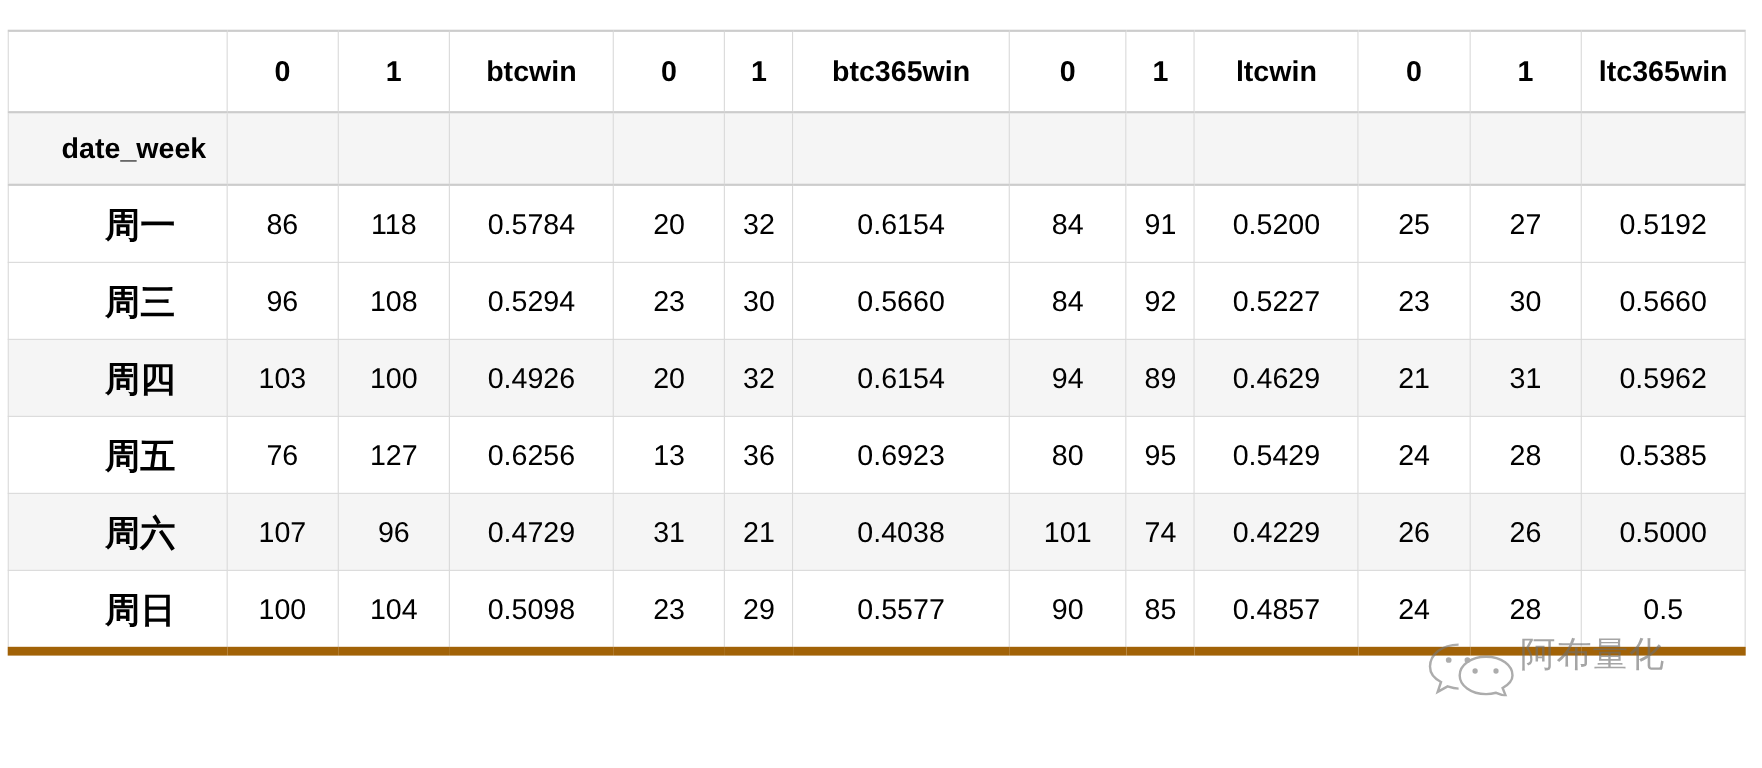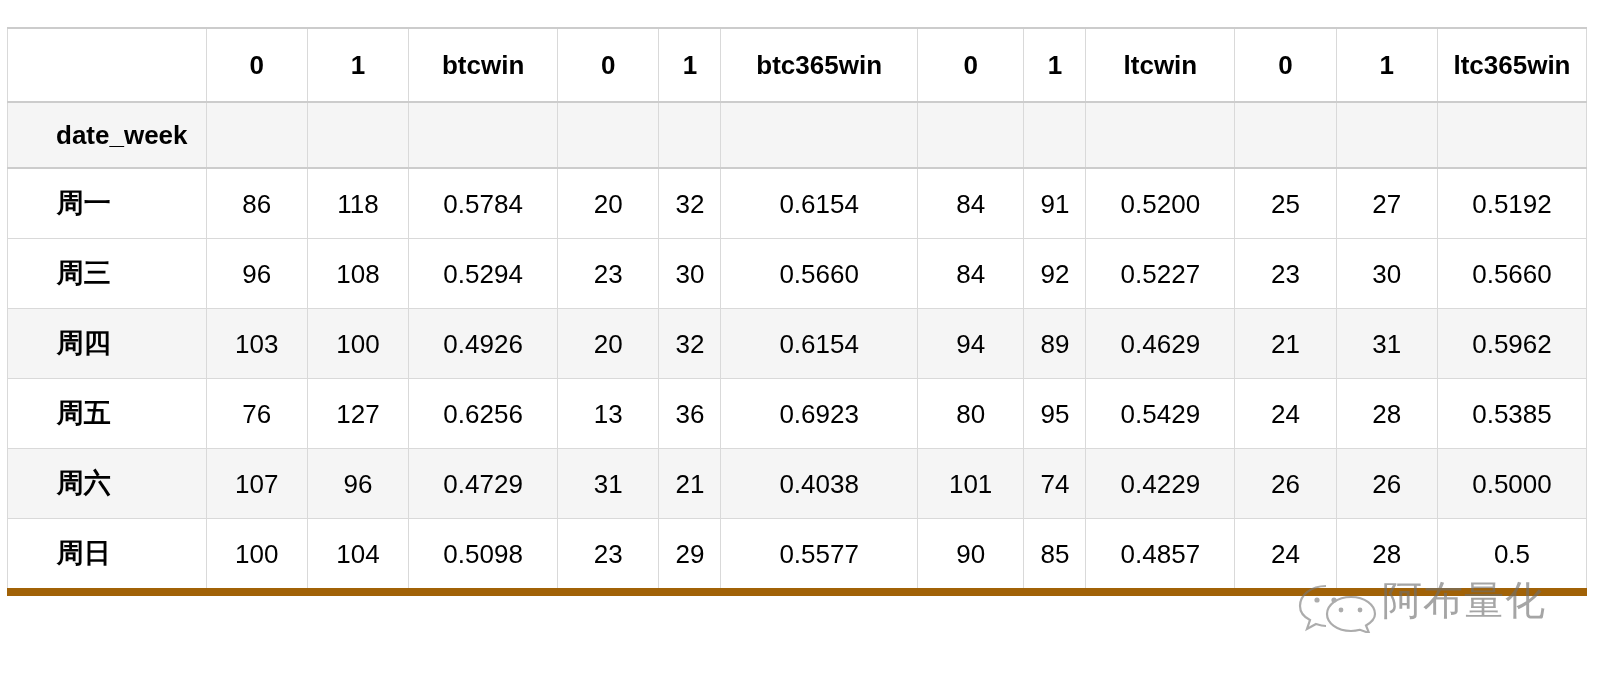--- a/index.html
+++ b/index.html
@@ -68,23 +68,24 @@
     border-bottom: 2px solid #cccccc;
   }
 
   
   tbody tr td {
     height: 69px;
     text-align: center;
   }
   tbody tr th.rowhead {
     height: 69px;
+    text-align: right;
     padding-right: 46px;
     font-weight: bold;
-    font-size: 27px;
+    font-size: 32px;
   }
   tbody tr.even > * { background: #ffffff; }
   tbody tr.odd  > * { background: #f5f5f5; }
   tbody tr:last-child > * { border-bottom: 8px solid #a16207; }
 
   
   col.c-index { width: 192px; }
   col.c-num   { width: 98px;  }
   col.c-win   { width: 144px; }
   col.c-win2  { width: 190px; }
@@ -98,21 +99,21 @@
     top: 575px;
     width: 300px;
     height: 62px;
     pointer-events: none;
     opacity: 0.62;
   }
   #watermark .wm-text {
     position: absolute;
     left: 86px;
     top: -2px;
-    font-size: 40px;
+    font-size: 32px;
     font-family: "DejaVu Sans", sans-serif;
     color: #6f6f6f;
     letter-spacing: 1px;
     white-space: nowrap;
   }
   #watermark .wm-logo {
     position: absolute;
     left: 0px;
     top: 6px;
     width: 82px;

